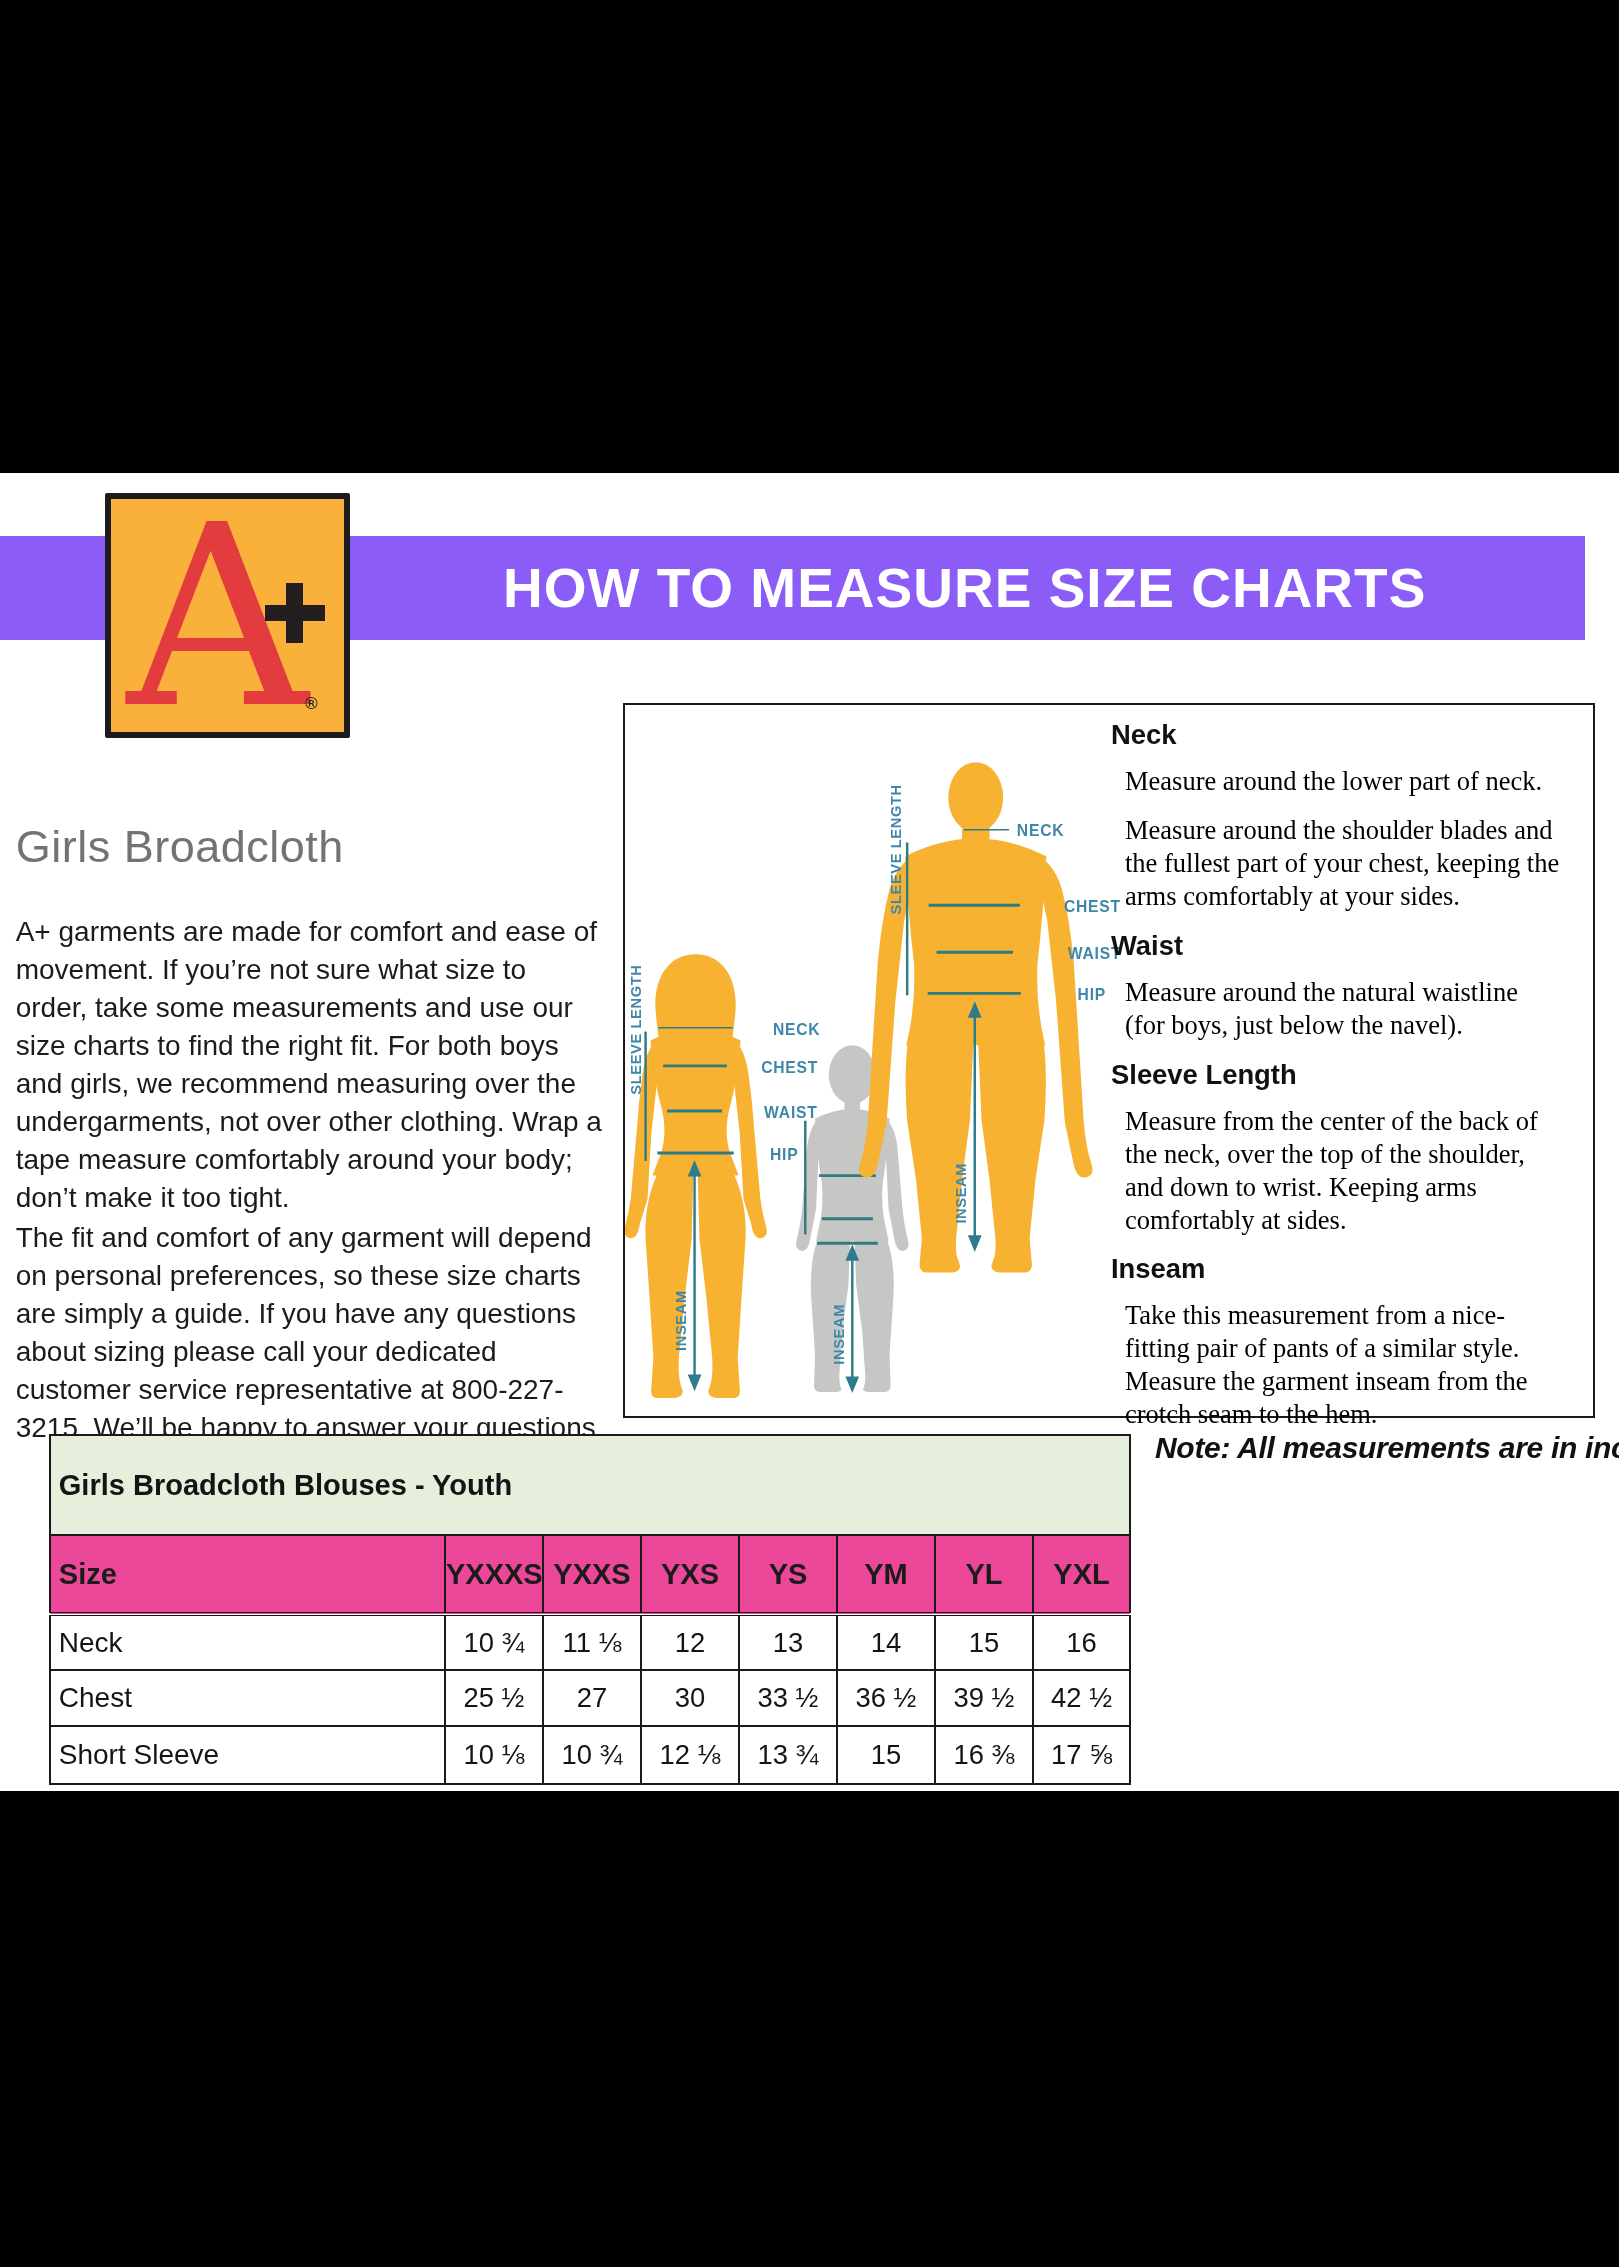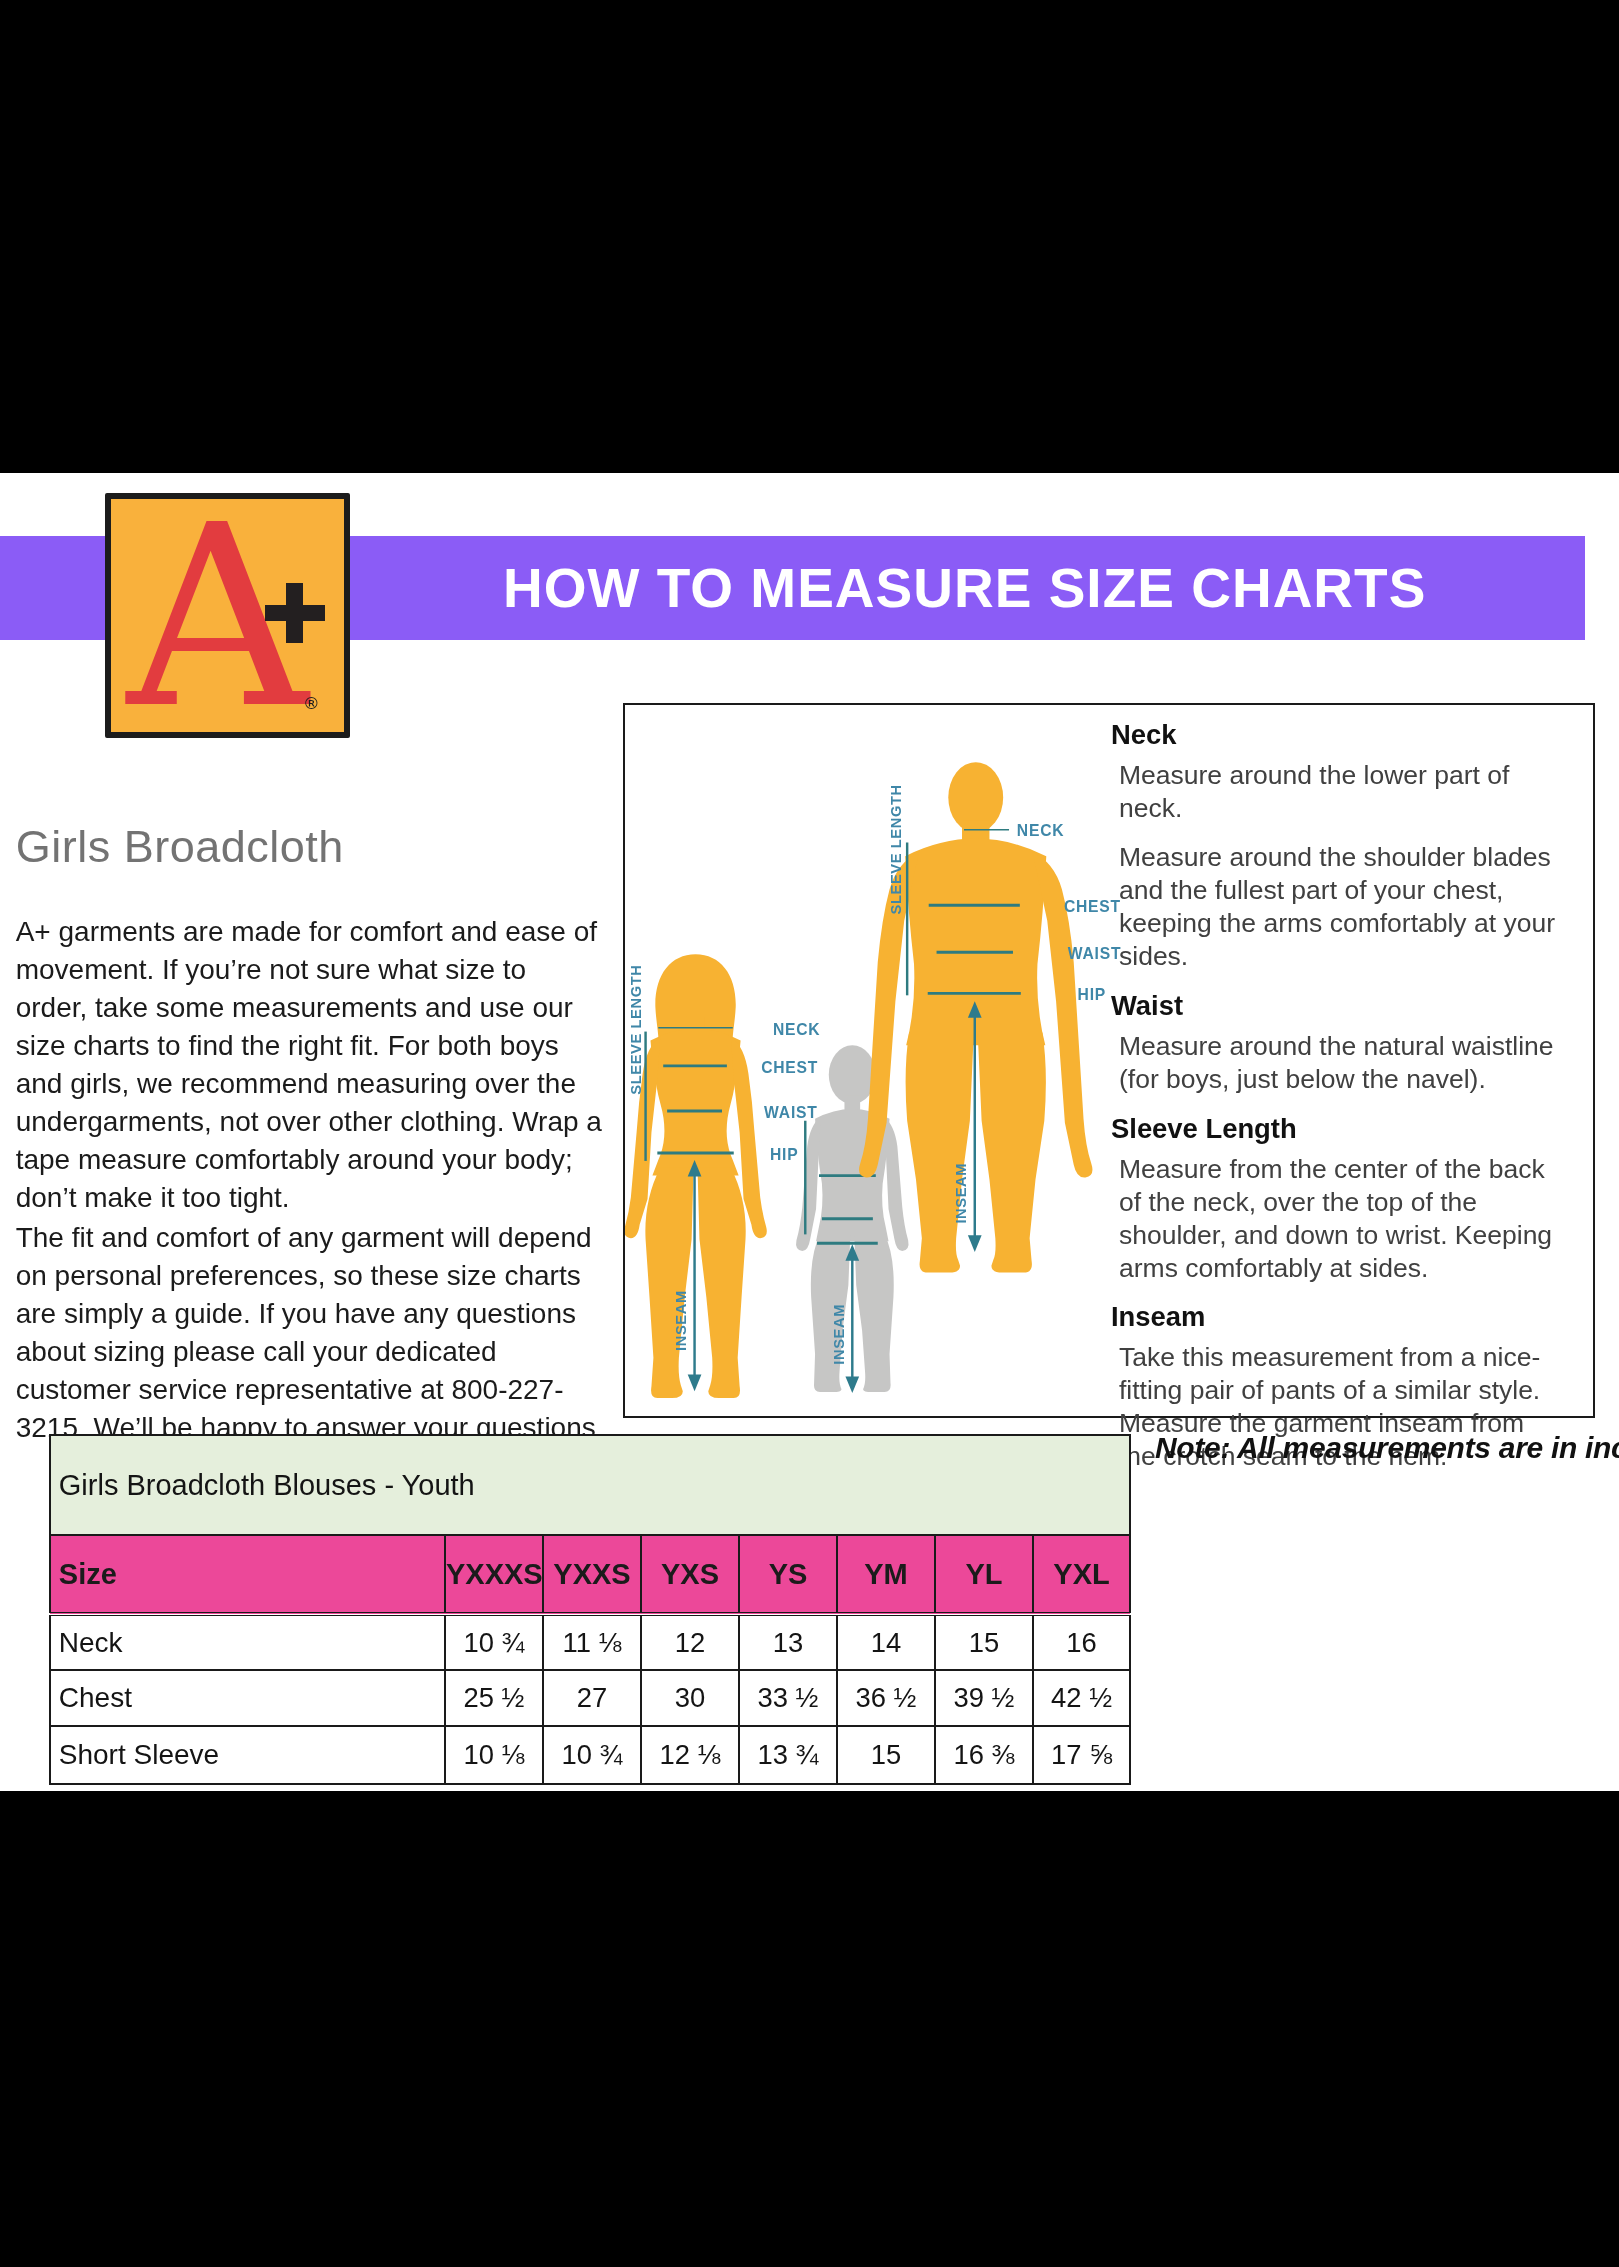--- a/index.html
+++ b/index.html
@@ -34,33 +34,33 @@
   .intro-p2{top:718px;}
 
   
   .dbox{position:absolute;left:623px;top:230px;width:972px;height:715px;box-sizing:border-box;
         border:2.9px solid #1a1a1a;background:#fff;}
   .dbox svg{position:absolute;left:0;top:0;}
 
   .defs{position:absolute;left:486px;top:13.7px;width:463px;}
   .def{margin-bottom:16.7px;}
   .def h3{margin:0 0 2.9px 0;font-size:27.4px;font-weight:bold;color:#111;}
-  .def p{margin:8px;font-size:26.5px;line-height:33px;color:#404040;}
+  .def p{margin:14px;font-size:26.5px;line-height:33px;color:#000000;font-family:Liberation Serif, serif;}
 
   
   .note{position:absolute;left:1155px;top:958px;font-size:30px;font-style:italic;font-weight:600;
         letter-spacing:-0.3px;color:#111;white-space:nowrap;}
 
   
   .size-table{position:absolute;left:49px;top:961px;width:1080px;border-collapse:collapse;table-layout:fixed;
               border:2.9px solid #1a1a1a;}
   .size-table td,.size-table th{border:2px solid #1a1a1a;padding:0;vertical-align:middle;}
   .size-table .caption-row td{
     height:98px;background:#e5efdc;text-align:left;padding-left:7.8px;
-    font-size:29px;font-weight:normal;color:#141414;
+    font-size:29px;font-weight:bold;color:#141414;
   }
   .size-table .head-row td{height:76px;background:#ec4899;border-bottom:4.9px double #1a1a1a;
     font-size:29px;font-weight:bold;text-align:center;}
   .size-table .head-row td.rowlabel{text-align:left;padding-left:7.8px;}
   .size-table .data-row td{background:#fff;font-size:27.4px;text-align:center;color:#141414;}
   .size-table .data-row td.rowlabel{text-align:left;padding-left:7.8px;font-size:28px;}
   .r-neck td{height:53px;}
   .r-chest td{height:54px;}
   .r-sleeve td{height:56px;}
 

